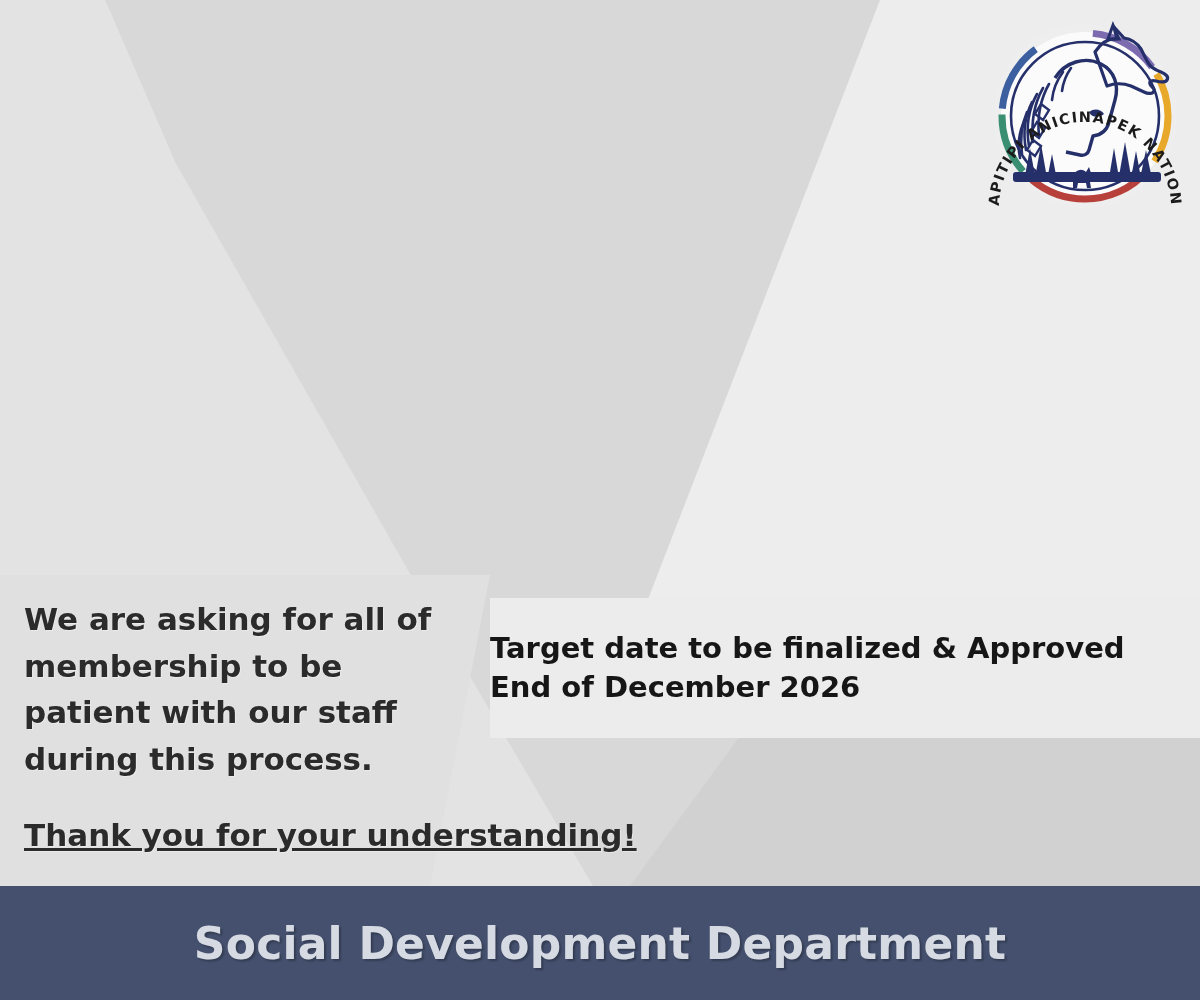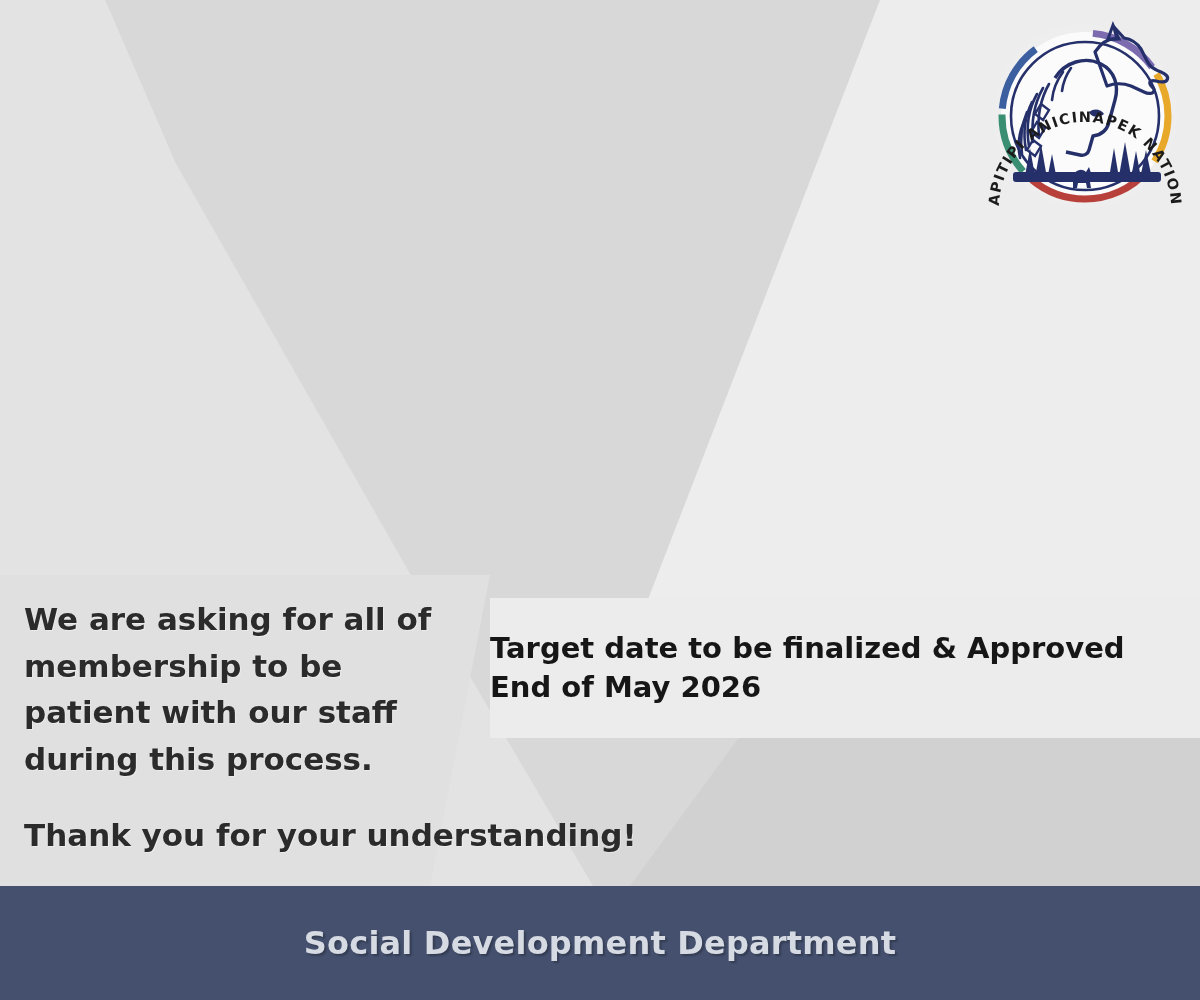--- a/index.html
+++ b/index.html
@@ -69,20 +69,21 @@
     text-shadow: 1px 1px 0 rgba(255,255,255,0.35);
   }
   .left-thanks {
     color: #2b2b2b;
     font-size: 31px;
     font-weight: 700;
     line-height: 1.5;
     margin: 30px 0 0 0;
     white-space: nowrap;
     text-shadow: 1px 1px 0 rgba(255,255,255,0.35);
+    text-decoration: underline;
   }
 
   
   .target-panel {
     position: absolute;
     left: 490px;
     top: 598px;
     width: 710px;
     height: 140px;
     background: #ececec;
@@ -107,21 +108,21 @@
     top: 886px;
     width: 1200px;
     height: 114px;
     background: #44506e;
     display: flex;
     align-items: center;
     justify-content: center;
   }
   .footer-text {
     color: #d6dae2;
-    font-size: 32px;
+    font-size: 44px;
     font-weight: 700;
     letter-spacing: 0.2px;
     text-shadow: 2px 2px 2px rgba(0,0,0,0.25);
   }
 
   
   .logo {
     position: absolute;
     left: 977px;
     top: 8px;
@@ -222,20 +223,20 @@
     </svg>
   </div>
 
   <div class="left-message">
     <p class="left-paragraph">We are asking for all of membership to be patient with our staff during this process.</p>
     <p class="left-thanks">Thank you for your understanding!</p>
   </div>
 
   <div class="target-panel">
     <div class="target-line">Target date to be finalized &amp; Approved</div>
-    <div class="target-line">End of May 2026</div>
+    <div class="target-line">End of December 2026</div>
   </div>
 
   <div class="footer-bar">
     <div class="footer-text">Social Development Department</div>
   </div>
 
 </div>
 
 </body></html>

